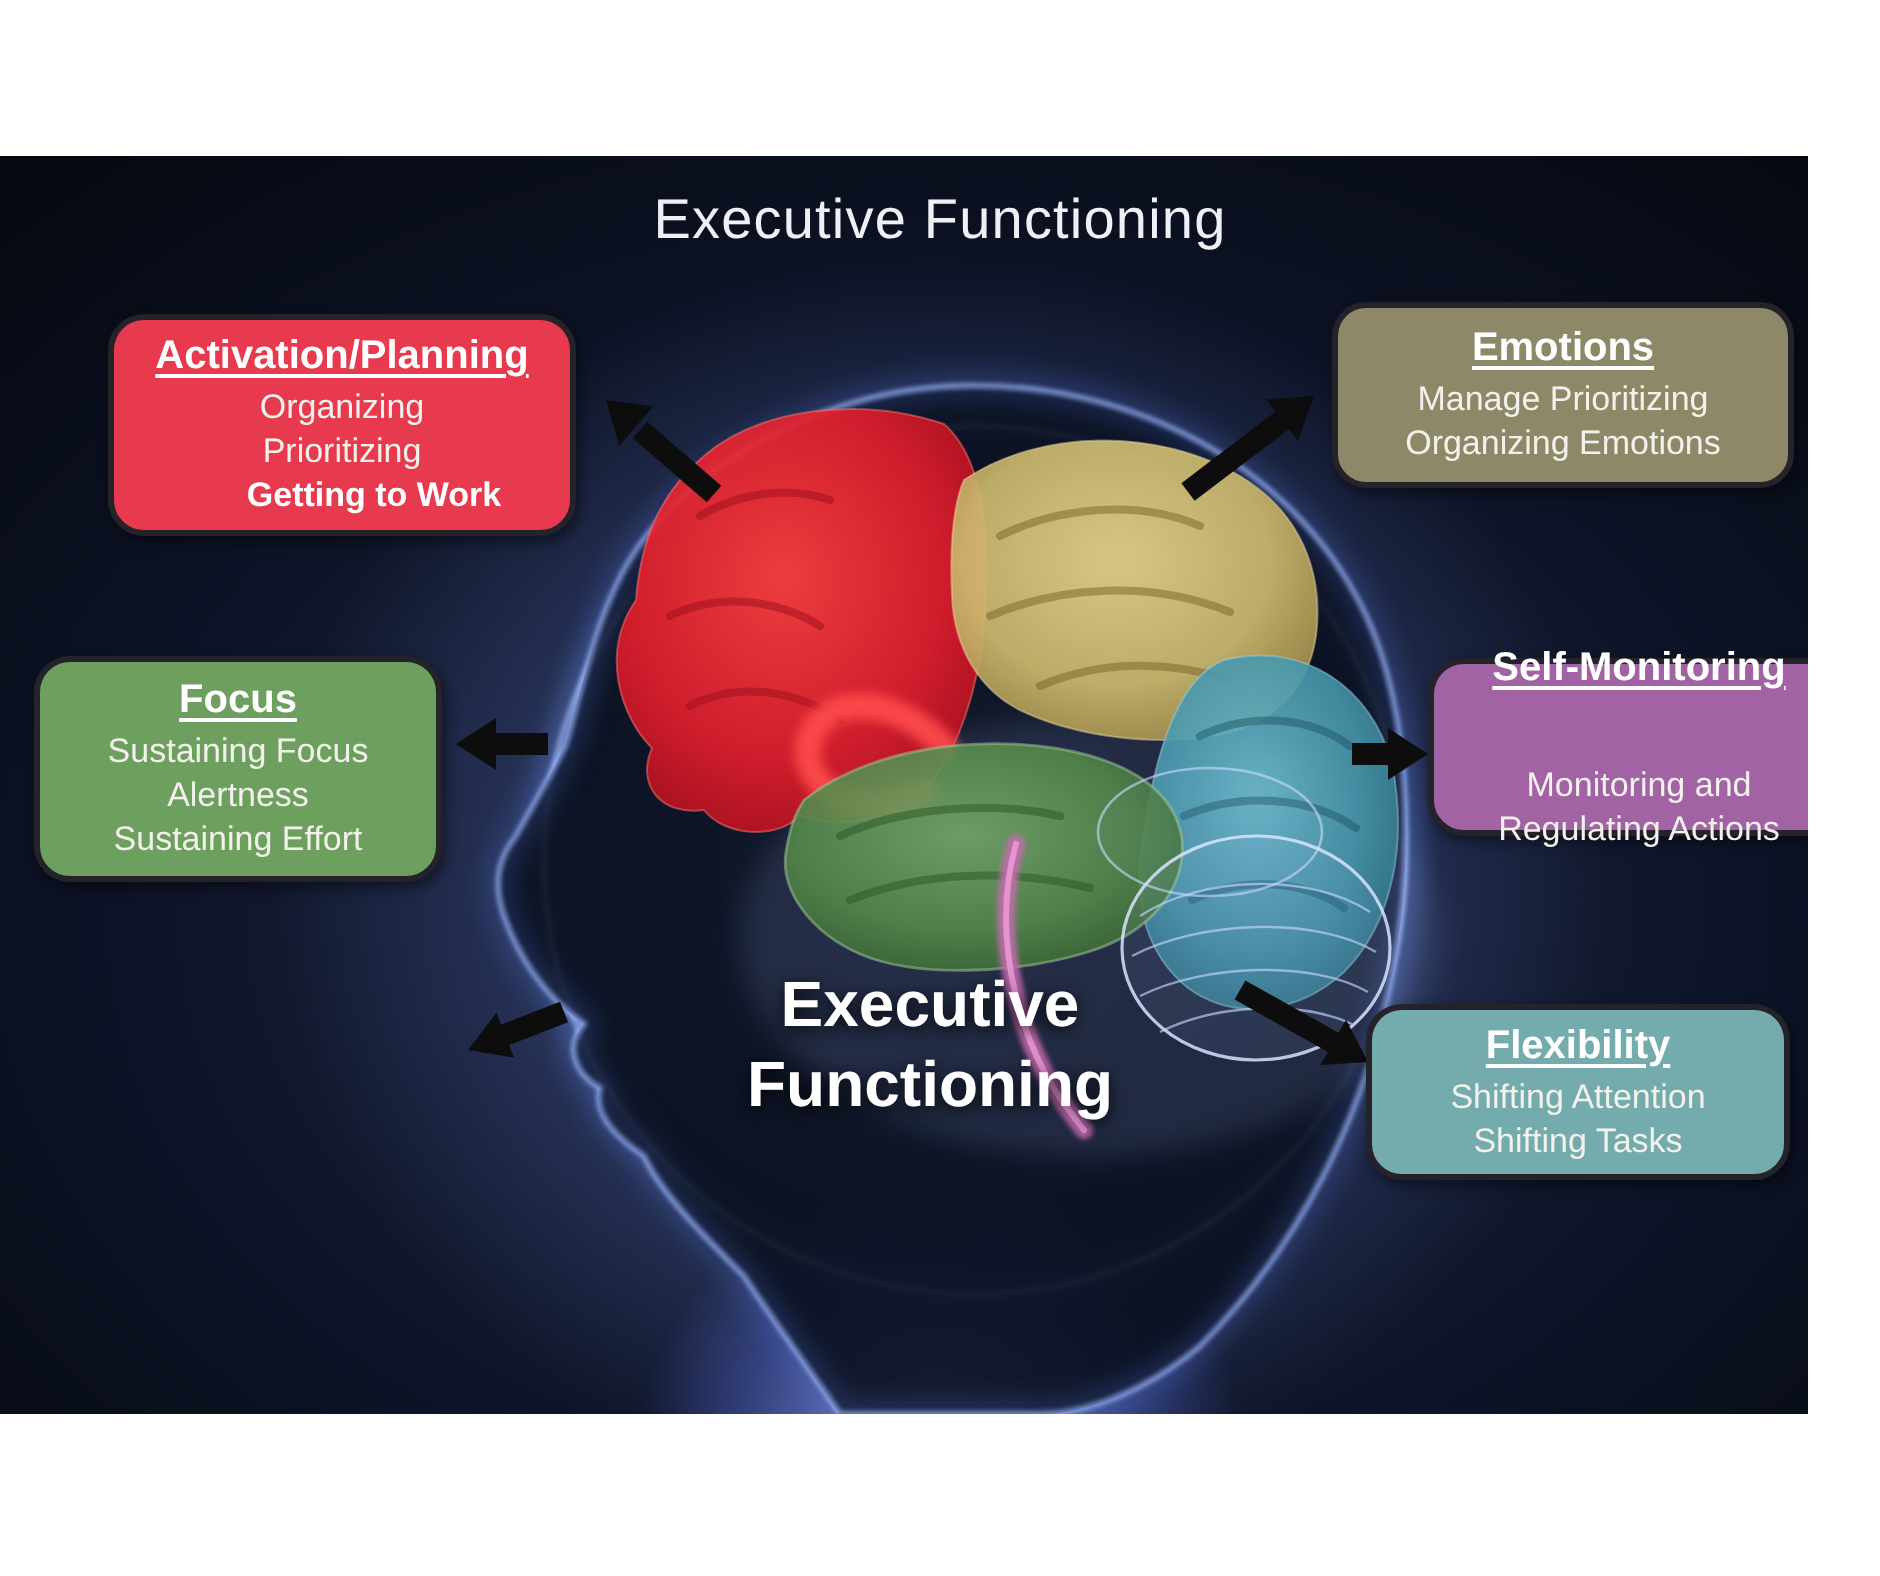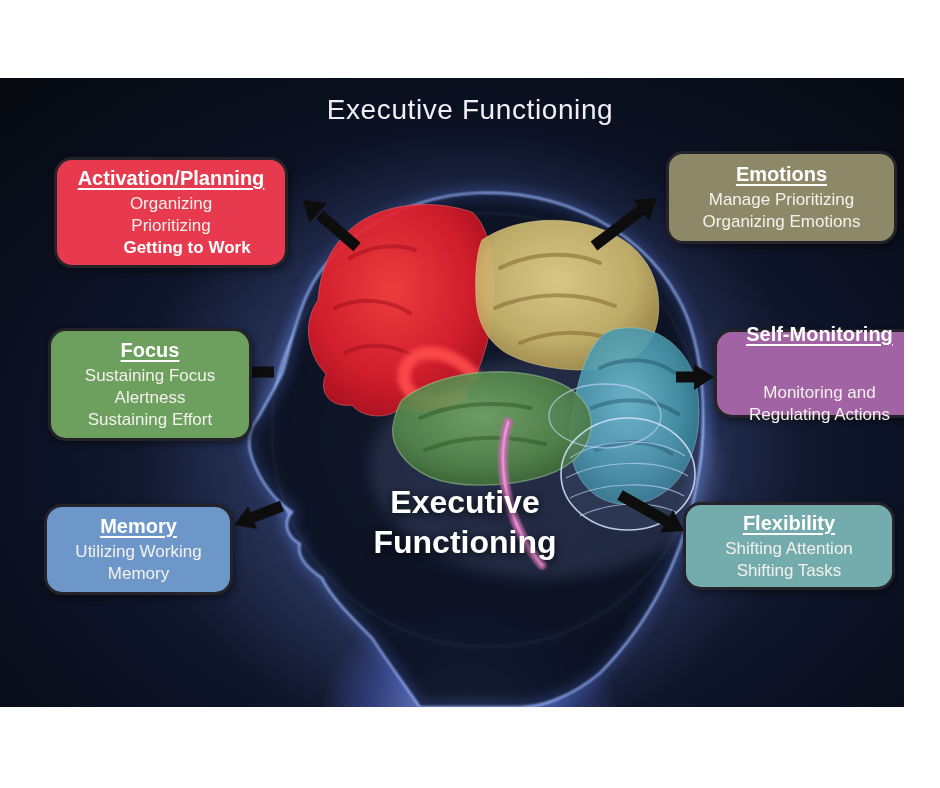--- a/index.html
+++ b/index.html
@@ -33,21 +33,21 @@
     box-shadow:2px 3px 7px rgba(0,0,0,0.45);
   }
   .box-title {
     font-size:20px; font-weight:bold; color:#ffffff;
     text-decoration:underline; text-decoration-thickness:2px; text-underline-offset:3px;
     margin-bottom:3px; line-height:24px;
   }
   .box-line { font-size:17px; line-height:22px; color:#f3f1ec; }
   .box-line.bold { font-weight:bold; color:#ffffff;margin-left:32px; }
   .b0 { left:54px;  top:157px; width:234px; height:111px; }
-  .b1 { left:17px;  top:328px; width:204px; height:113px;margin-left:31px; }
+  .b1 { left:17px;  top:328px; width:204px; height:113px; }
   .b2 { left:44px;  top:504px; width:189px; height:91px;  }
   .b3 { left:666px; top:151px; width:231px; height:93px;border-radius:17px;  }
   .b4 { left:714px; top:329px; width:211px; height:89px;gap:33px;  }
   .b5 { left:683px; top:502px; width:212px; height:88px;  }
 </style>
 </head>
 <body>
 
 <div class="stage">
 
@@ -232,24 +232,20 @@
     <div class="box-line bold">Getting to Work</div>
   </div>
 
   <div class="box b1" style="background-color: rgb(109, 160, 94);">
     <div class="box-title">Focus</div>
     <div class="box-line">Sustaining Focus</div>
     <div class="box-line">Alertness</div>
     <div class="box-line">Sustaining Effort</div>
   </div>
 
-  <div class="box b2" style="background-color: rgb(110, 151, 201);">
-    <div class="box-title">Memory</div>
-    <div class="box-line">Utilizing Working Memory</div>
-  </div>
 
   <div class="box b3" style="background-color: rgb(141, 137, 104);">
     <div class="box-title">Emotions</div>
     <div class="box-line">Manage Prioritizing</div>
     <div class="box-line">Organizing Emotions</div>
   </div>
 
   <div class="box b4" style="background-color: rgb(161, 99, 164);">
     <div class="box-title">Self-Monitoring</div>
     <div class="box-line">Monitoring and Regulating Actions</div>

